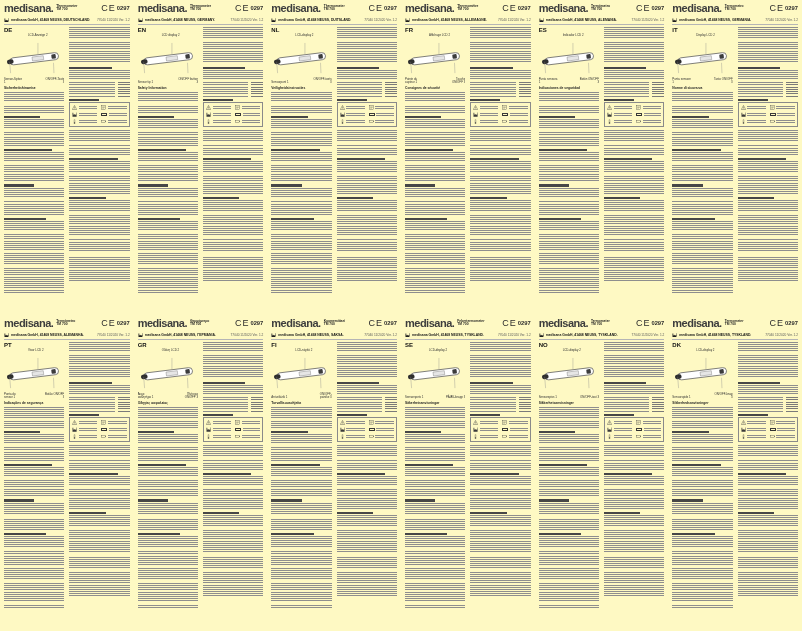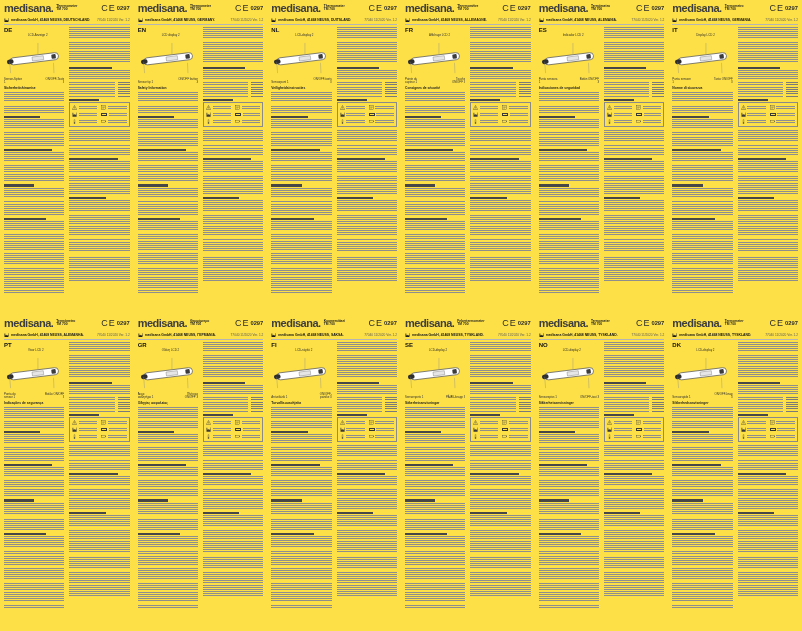--- a/index.html
+++ b/index.html
@@ -1,19 +1,19 @@
 <!DOCTYPE html>
 <html><head>
 <meta charset="utf-8">
 <style>
   * { margin:0; padding:0; box-sizing:border-box; }
   html,body { background:#e9e9e7; }
   body { font-family:"Liberation Sans", sans-serif; }
   #sheet {
-    position:relative; width:802px; height:631px; background:#fde047;
+    position:relative; width:802px; height:631px; background:#fef9c3;
     overflow:hidden; margin:0 auto;
   }
   #grid {
     display:grid; width:802px; height:631px;
     grid-template-columns:repeat(6,1fr);
     grid-template-rows:315px 316px;
   }
   .panel { position:relative; padding:2px 4px 3px 4px; overflow:hidden; }
 
   

